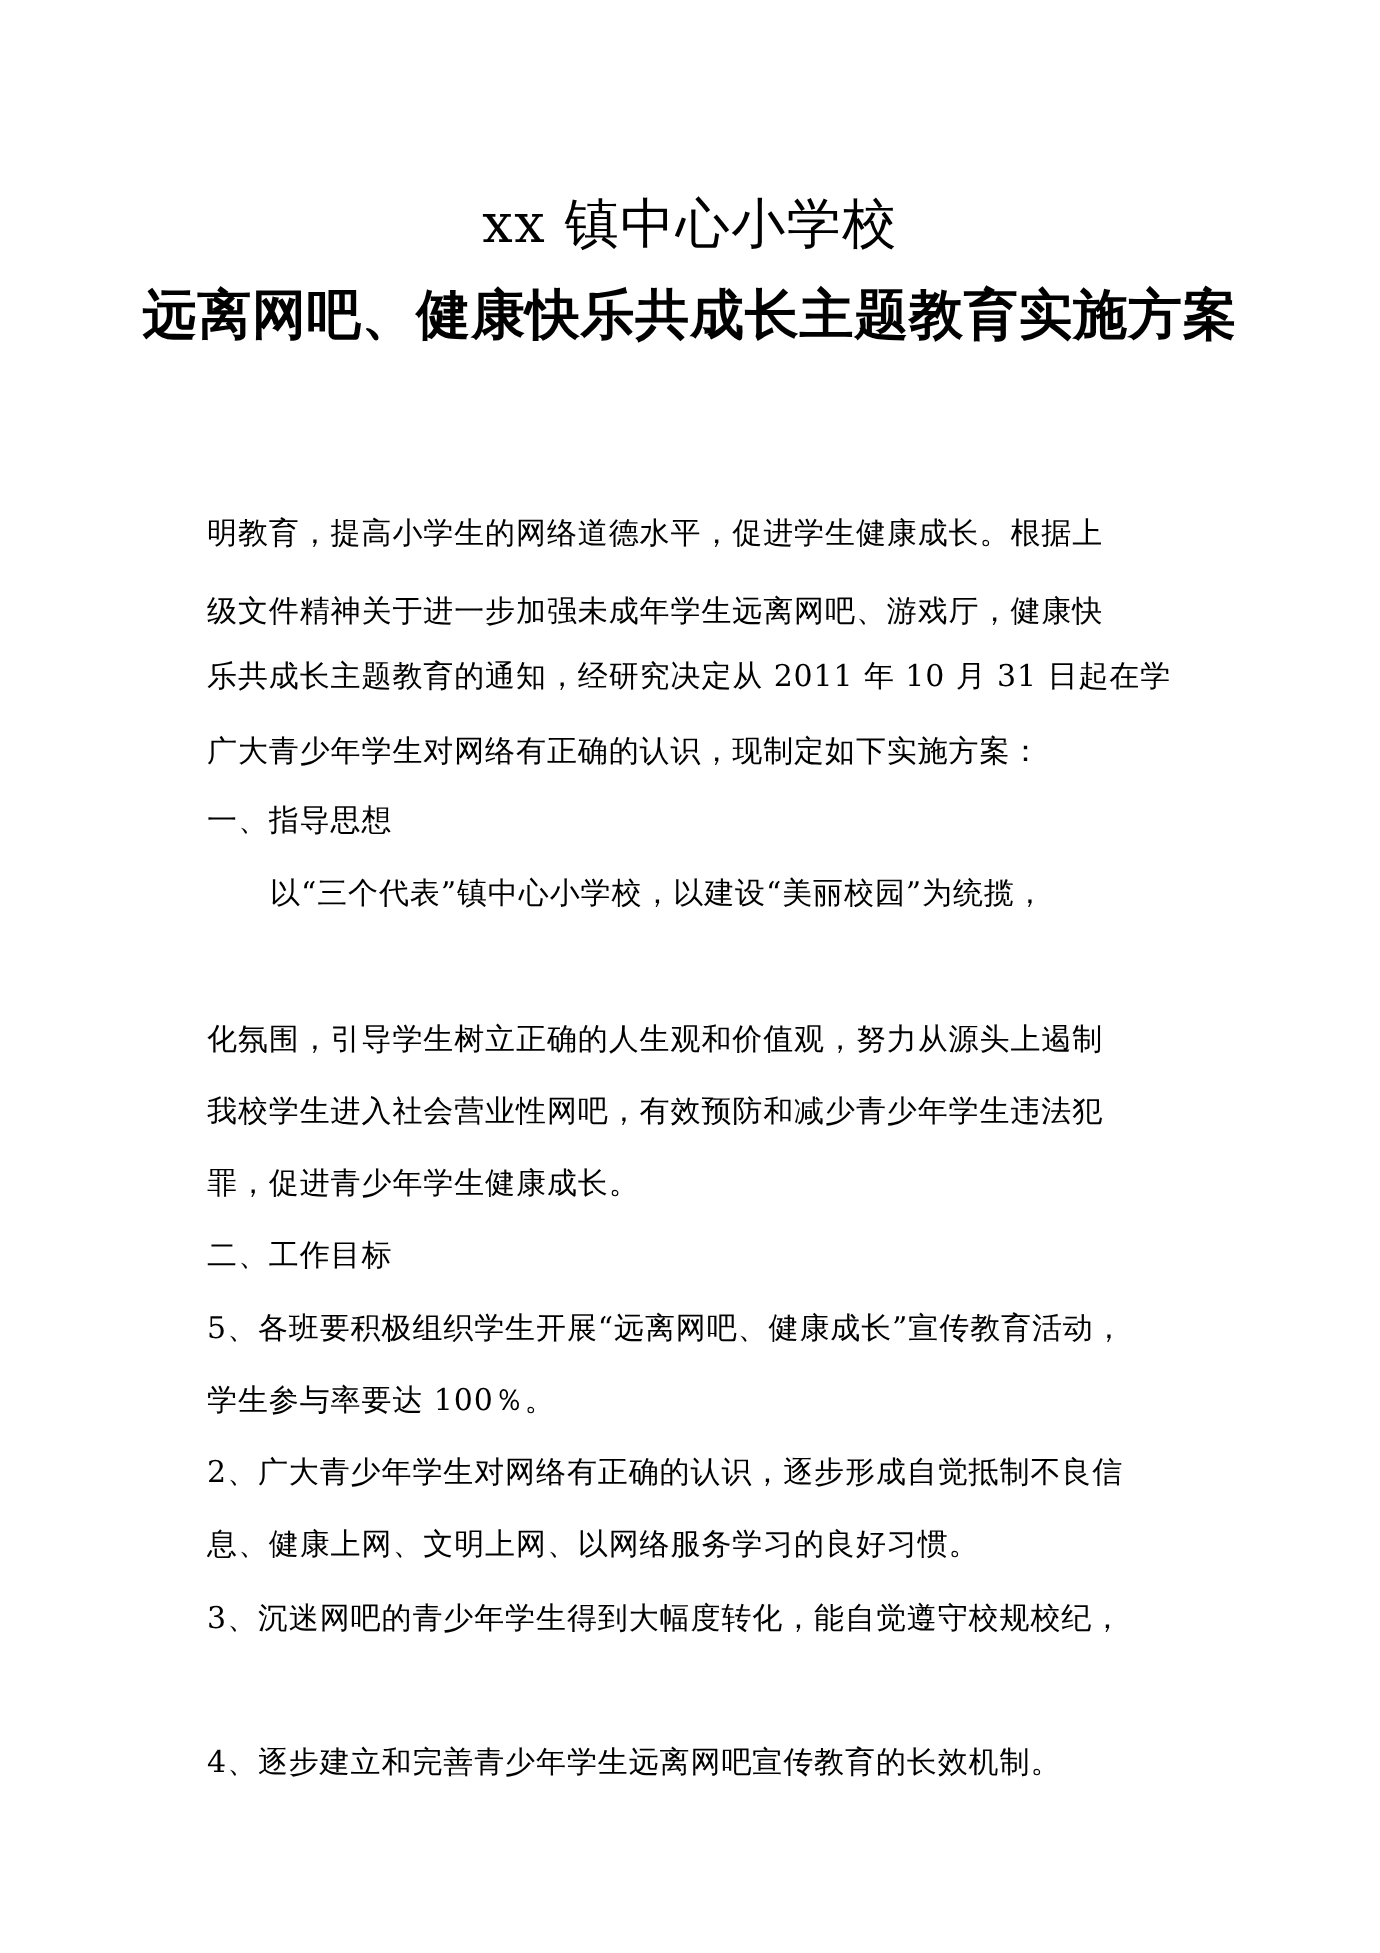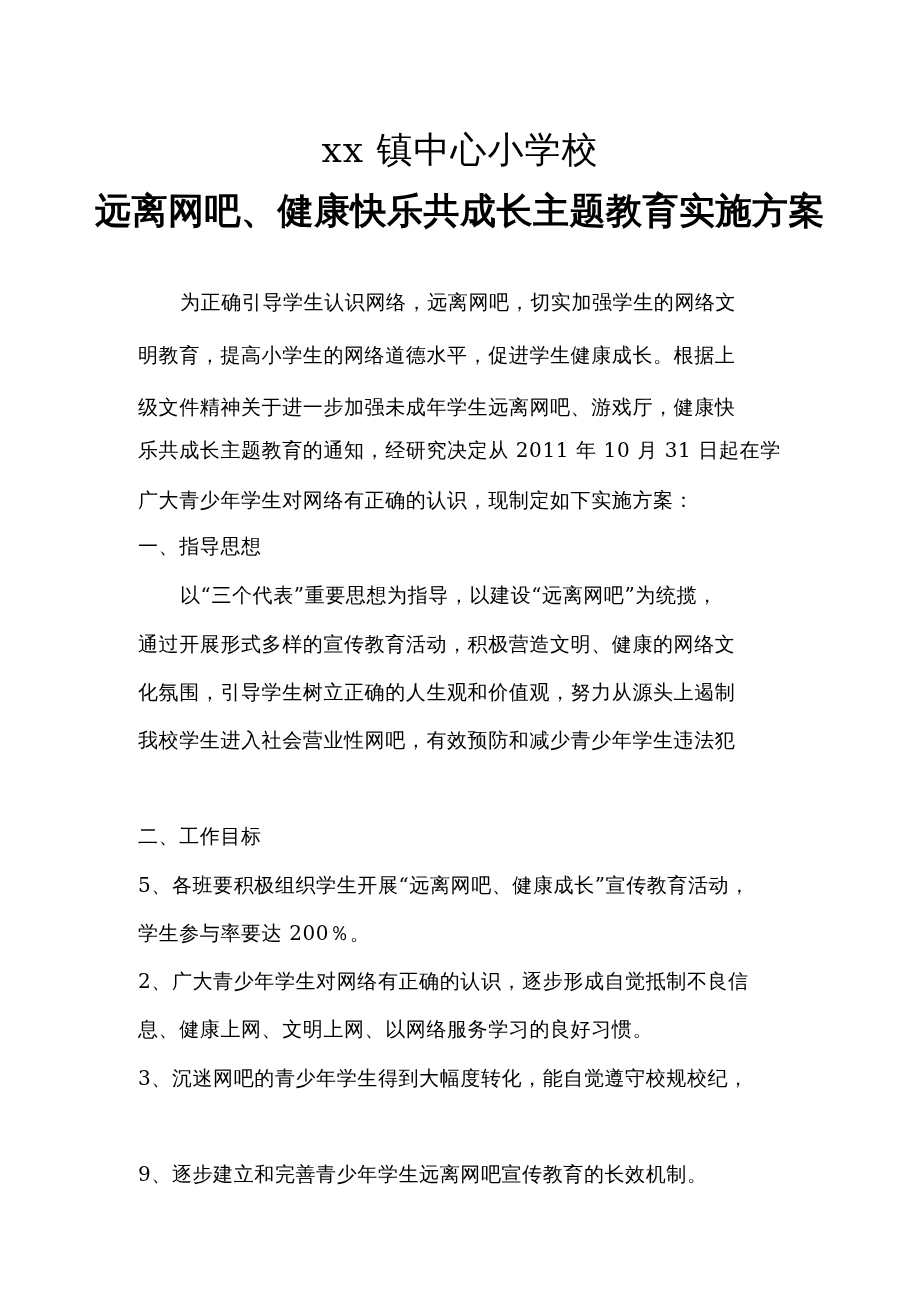--- a/index.html
+++ b/index.html
@@ -25,30 +25,29 @@
     }
     .indent { left: 180px; }
   </style>
 </head>
 <body>
 
 <div class="page">
   <div class="title">xx 镇中心小学校</div>
   <div class="subtitle">远离网吧、健康快乐共成长主题教育实施方案</div>
 
-  <div class="line indent" style="top:287px">为正确引导学生认识网络，远离网吧，切实加强学生的网络文</div>
   <div class="line" style="top:340px">明教育，提高小学生的网络道德水平，促进学生健康成长。根据上</div>
   <div class="line" style="top:392px">级文件精神关于进一步加强未成年学生远离网吧、游戏厅，健康快</div>
   <div class="line" style="top:435px">乐共成长主题教育的通知，经研究决定从 2011 年 10 月 31 日起在学</div>
   <div class="line" style="top:485px">广大青少年学生对网络有正确的认识，现制定如下实施方案：</div>
   <div class="line" style="top:531px">一、指导思想</div>
-  <div class="line indent" style="top:580px">以“三个代表”重要思想为指导，以建设“远离网吧”为统揽，</div>
-  <div class="line" style="top:629px">通过开展形式多样的宣传教育活动，积极营造文明、健康的网络文</div>
+  <div class="line indent" style="top:580px">以“三个代表”镇中心小学校，以建设“美丽校园”为统揽，</div>
   <div class="line" style="top:677px">化氛围，引导学生树立正确的人生观和价值观，努力从源头上遏制</div>
   <div class="line" style="top:725px">我校学生进入社会营业性网吧，有效预防和减少青少年学生违法犯</div>
+  <div class="line" style="top:773px">罪，促进青少年学生健康成长。</div>
   <div class="line" style="top:821px">二、工作目标</div>
   <div class="line" style="top:870px">5、各班要积极组织学生开展“远离网吧、健康成长”宣传教育活动，</div>
-  <div class="line" style="top:918px">学生参与率要达 200％。</div>
+  <div class="line" style="top:918px">学生参与率要达 100％。</div>
   <div class="line" style="top:966px">2、广大青少年学生对网络有正确的认识，逐步形成自觉抵制不良信</div>
   <div class="line" style="top:1014px">息、健康上网、文明上网、以网络服务学习的良好习惯。</div>
   <div class="line" style="top:1063px">3、沉迷网吧的青少年学生得到大幅度转化，能自觉遵守校规校纪，</div>
-  <div class="line" style="top:1159px">9、逐步建立和完善青少年学生远离网吧宣传教育的长效机制。</div>
+  <div class="line" style="top:1159px">4、逐步建立和完善青少年学生远离网吧宣传教育的长效机制。</div>
 </div>
 
 </body></html>

